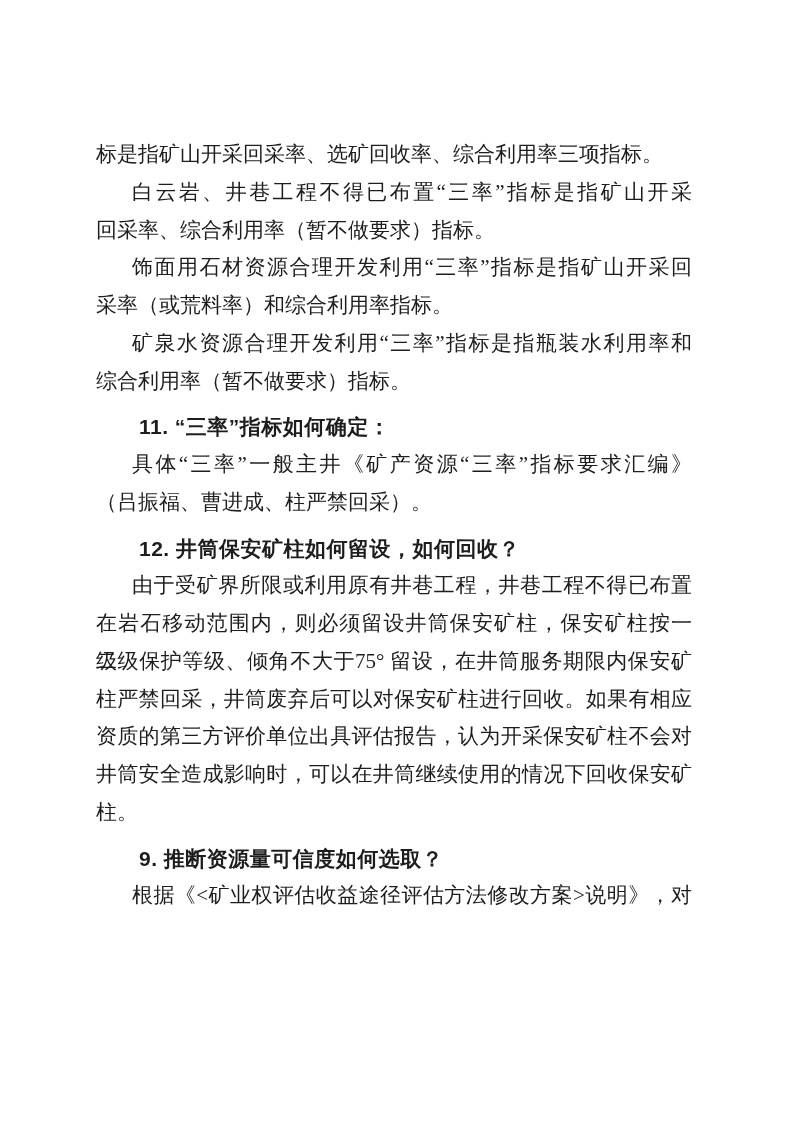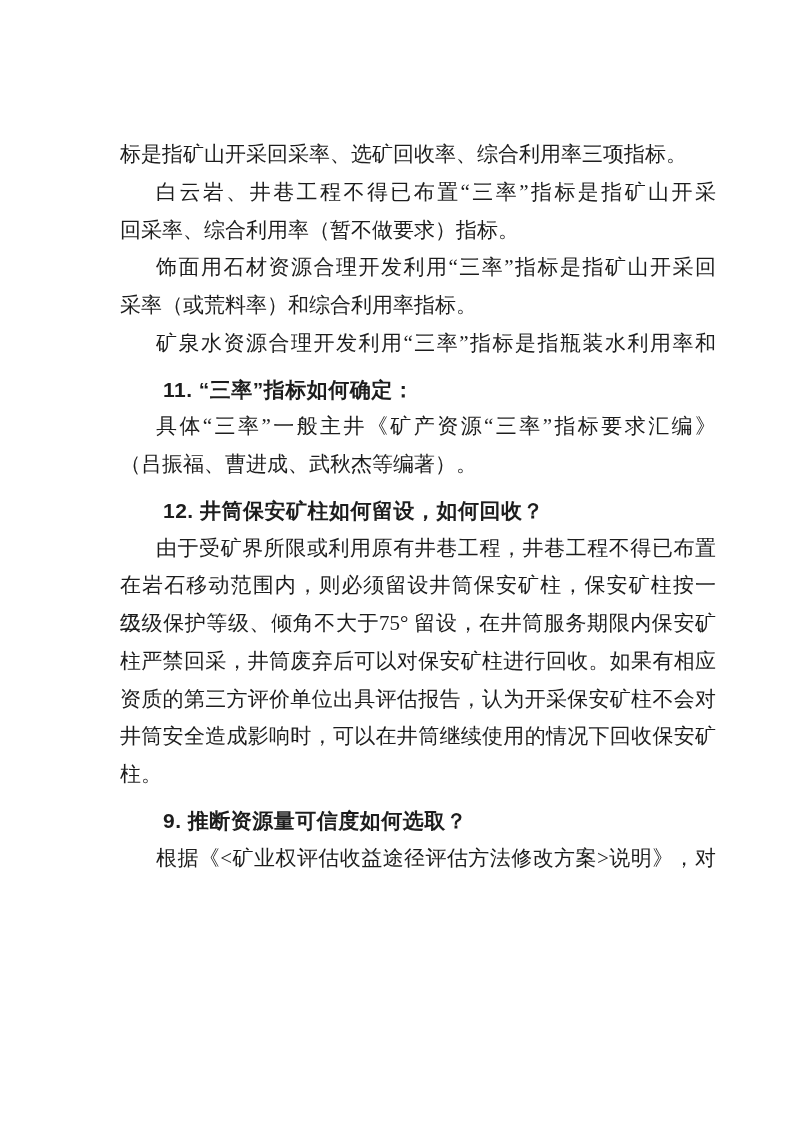--- a/index.html
+++ b/index.html
@@ -10,21 +10,21 @@
   .page {
     position: relative;
     width: 793px;
     height: 1122px;
     margin: 0 auto;
     background: #ffffff;
     overflow: hidden;
   }
   .content {
     position: absolute;
-    left: 120px;
+    left: 96px;
     top: 136px;
     width: 596px;
   }
   .ln {
     font-size: 21px;
     line-height: 37.75px;
     height: 37.75px;
     color: #1d1d1d;
     white-space: nowrap;
   }
@@ -49,23 +49,24 @@
 <body>
 
 <div class="page" style="background: rgb(255, 255, 255); color: rgb(29, 29, 29);">
   <div class="content">
     <div class="ln body-txt">标是指矿山开采回采率、选矿回收率、综合利用率三项指标。</div>
     <div class="ln body-txt ind just">白云岩、井巷工程不得已布置“三率”指标是指矿山开采</div>
     <div class="ln body-txt">回采率、综合利用率（暂不做要求）指标。</div>
     <div class="ln body-txt ind just">饰面用石材资源合理开发利用“三率”指标是指矿山开采回</div>
     <div class="ln body-txt">采率（或荒料率）和综合利用率指标。</div>
     <div class="ln body-txt ind just">矿泉水资源合理开发利用“三率”指标是指瓶装水利用率和</div>
+    <div class="ln body-txt">综合利用率（暂不做要求）指标。</div>
     <div class="ln head-txt ind-h">11. “三率”指标如何确定：</div>
     <div class="ln body-txt ind just">具体“三率”一般主井《矿产资源“三率”指标要求汇编》</div>
-    <div class="ln body-txt">（吕振福、曹进成、武秋杰等编著）。</div>
+    <div class="ln body-txt">（吕振福、曹进成、柱严禁回采）。</div>
     <div class="ln head-txt ind-h">12. 井筒保安矿柱如何留设，如何回收？</div>
     <div class="ln body-txt ind just">由于受矿界所限或利用原有井巷工程，井巷工程不得已布置</div>
     <div class="ln body-txt just">在岩石移动范围内，则必须留设井筒保安矿柱，保安矿柱按一级、</div>
     <div class="ln body-txt just">二级保护等级、倾角不大于75° 留设，在井筒服务期限内保安矿</div>
     <div class="ln body-txt just">柱严禁回采，井筒废弃后可以对保安矿柱进行回收。如果有相应</div>
     <div class="ln body-txt just">资质的第三方评价单位出具评估报告，认为开采保安矿柱不会对</div>
     <div class="ln body-txt just">井筒安全造成影响时，可以在井筒继续使用的情况下回收保安矿</div>
     <div class="ln body-txt">柱。</div>
     <div class="ln head-txt ind-h">9. 推断资源量可信度如何选取？</div>
     <div class="ln body-txt ind just">根据《&lt;矿业权评估收益途径评估方法修改方案&gt;说明》，对</div>

